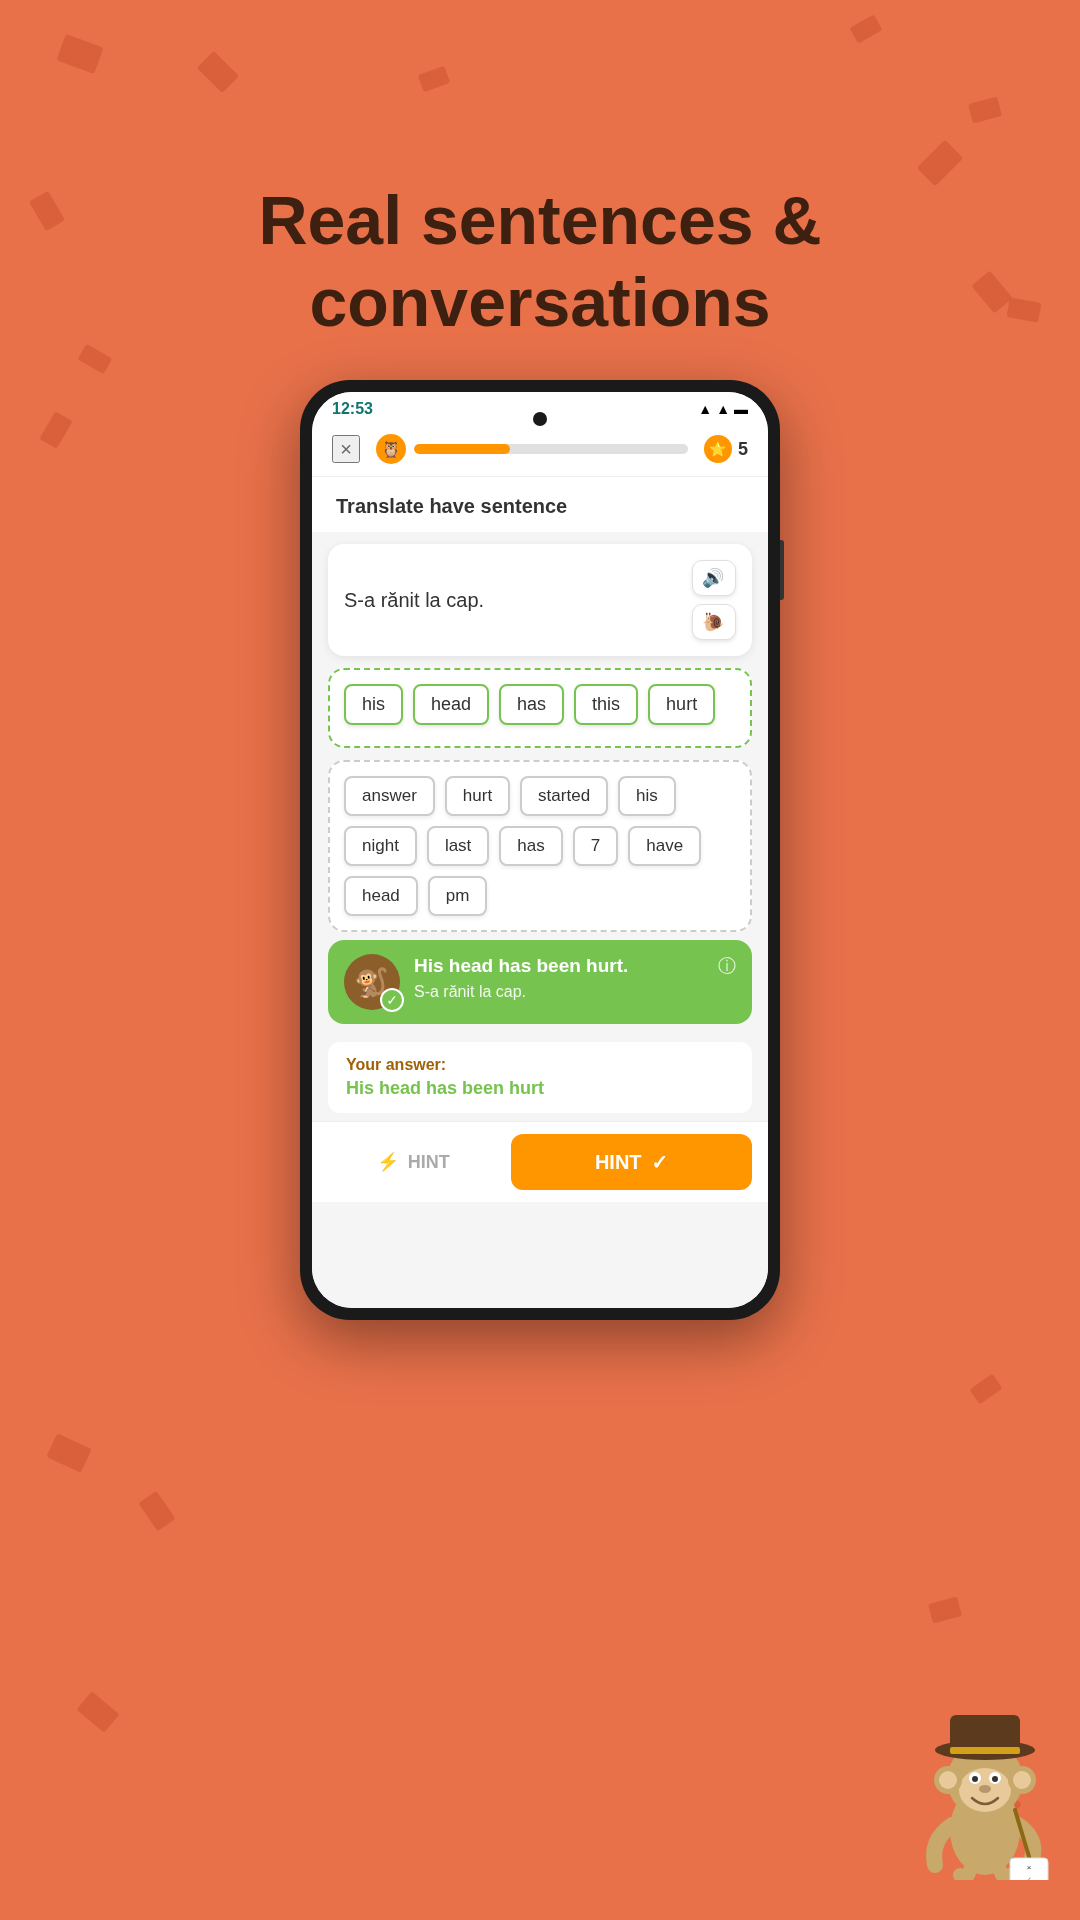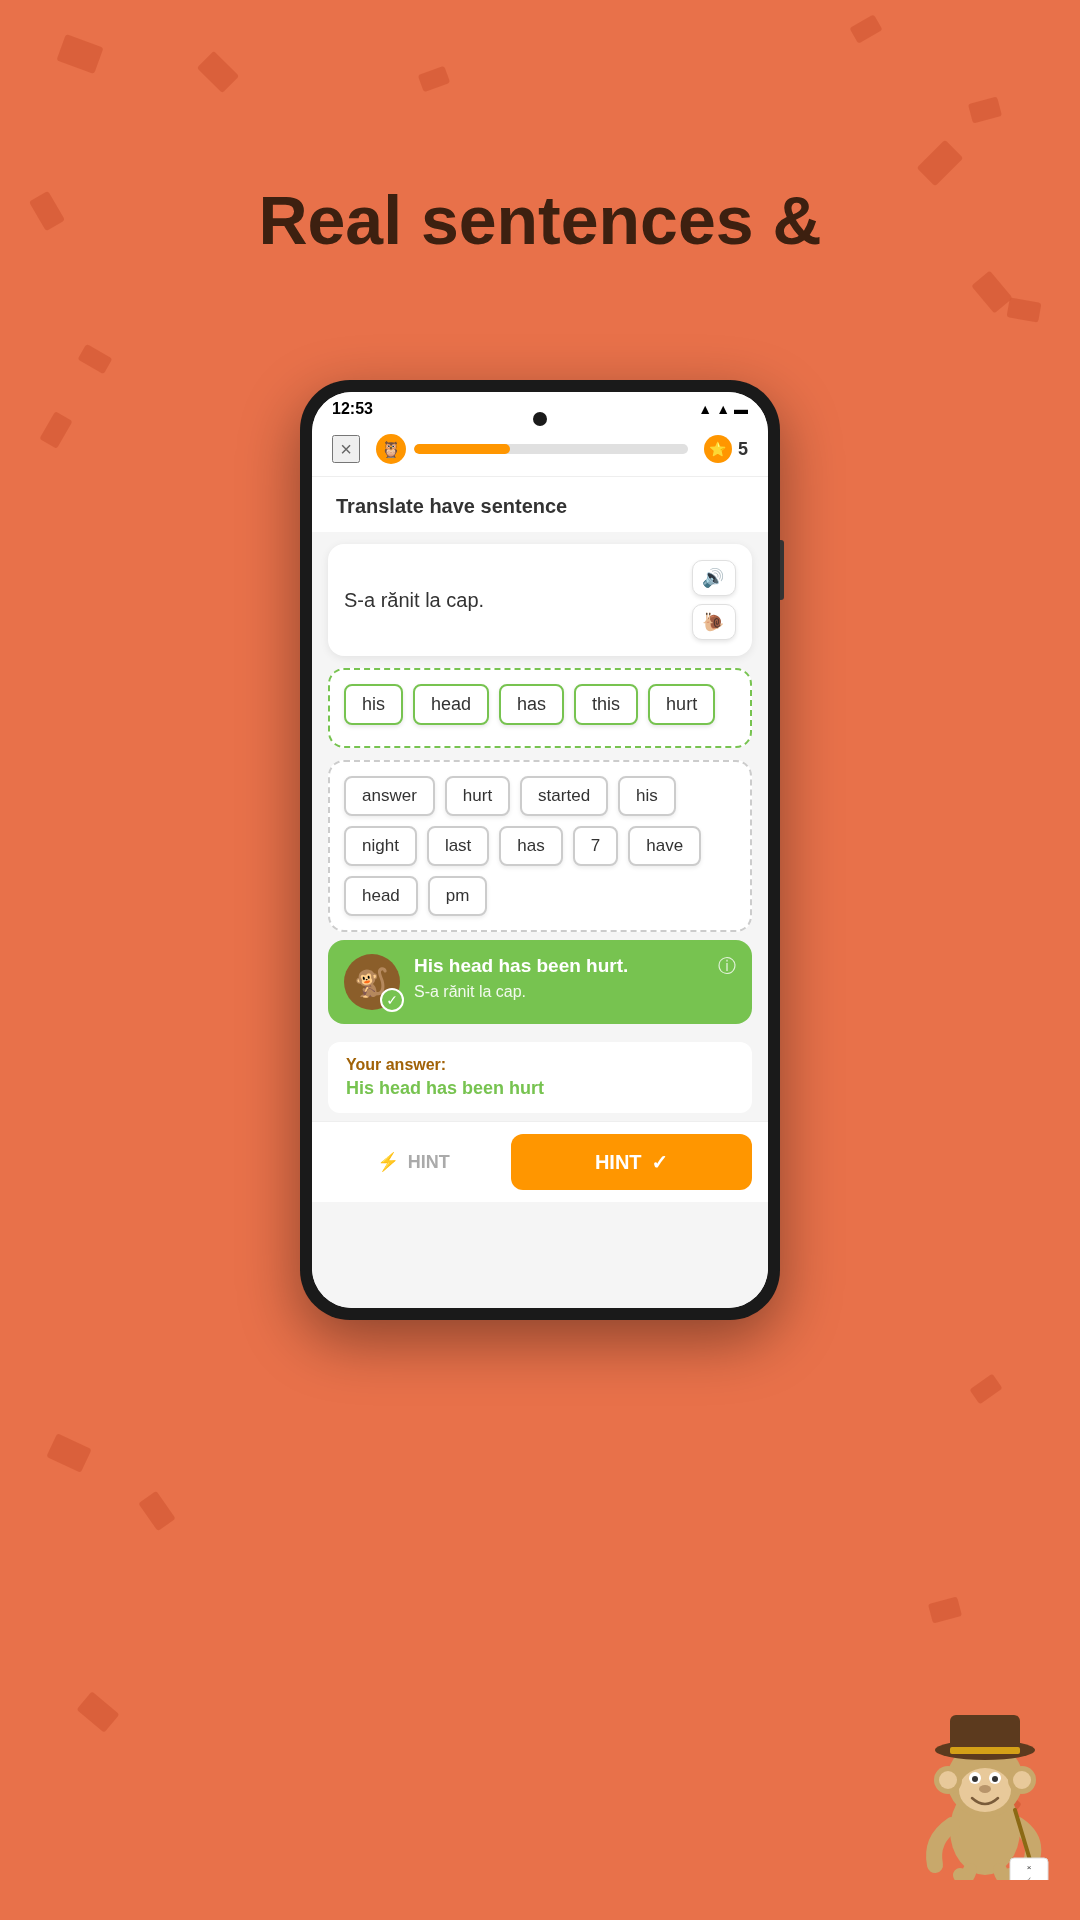--- a/index.html
+++ b/index.html
@@ -63,21 +63,21 @@
       justify-content: space-between;
       align-items: center;
       padding: 8px 20px 4px;
       font-size: 16px;
       font-weight: 600;
     }
 
     .status-time {
       font-size: 16px;
       font-weight: 700;
-      color: #000000;
+      color: #0f766e;
     }
 
     .status-icons {
       display: flex;
       gap: 4px;
       align-items: center;
       color: #000;
       font-size: 14px;
     }
 
@@ -453,20 +453,21 @@
 <div class="confetti-piece c11"></div>
 <div class="confetti-piece c12"></div>
 <div class="confetti-piece c13"></div>
 <div class="confetti-piece c14"></div>
 <div class="confetti-piece c15"></div>
 <div class="confetti-piece c16"></div>
 <div class="confetti-piece c17"></div>
 
 <div class="page-title">
   <span>Real sentences &amp;</span><br>
+  <span>conversations</span>
 </div>
 
 <div class="phone-container">
   <div class="phone-side-btn"></div>
   <div class="phone-screen">
 
     <div class="status-bar" style="position:relative;">
       <span class="status-time">12:53</span>
       <div class="camera-notch"></div>
       <div class="status-icons">

